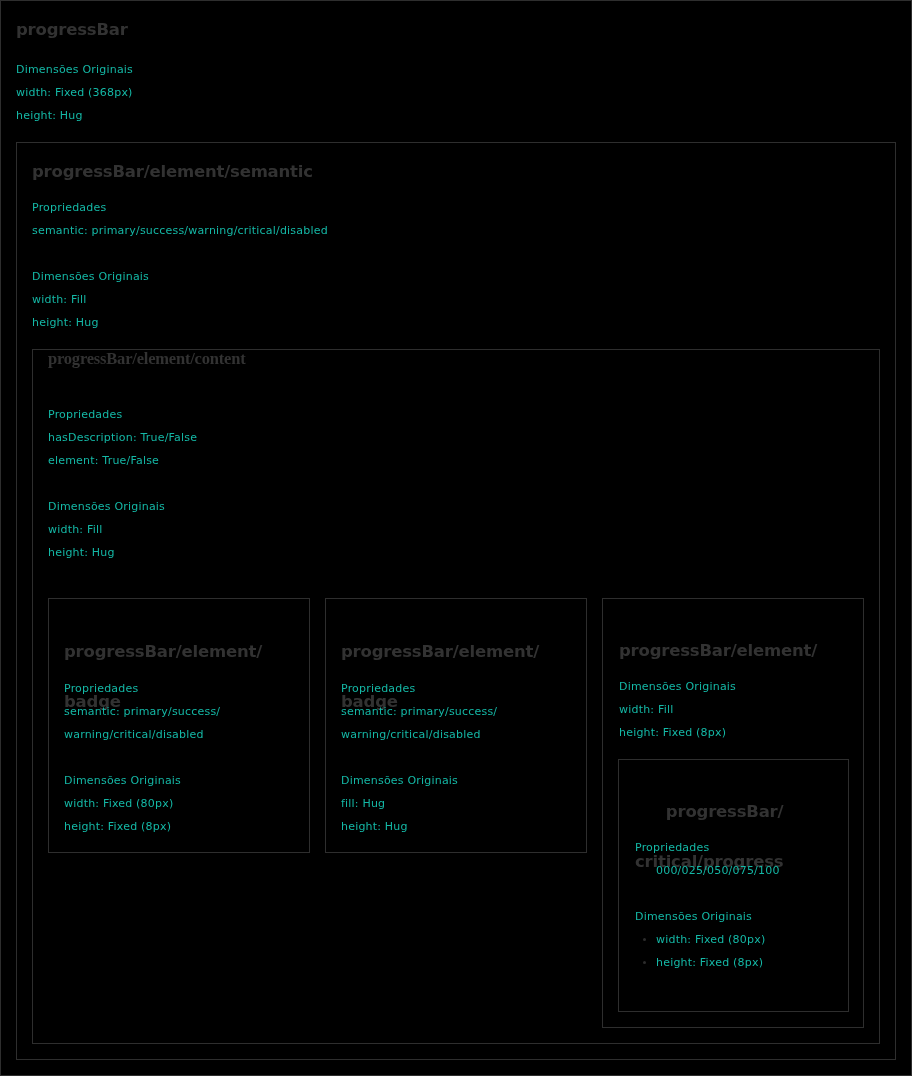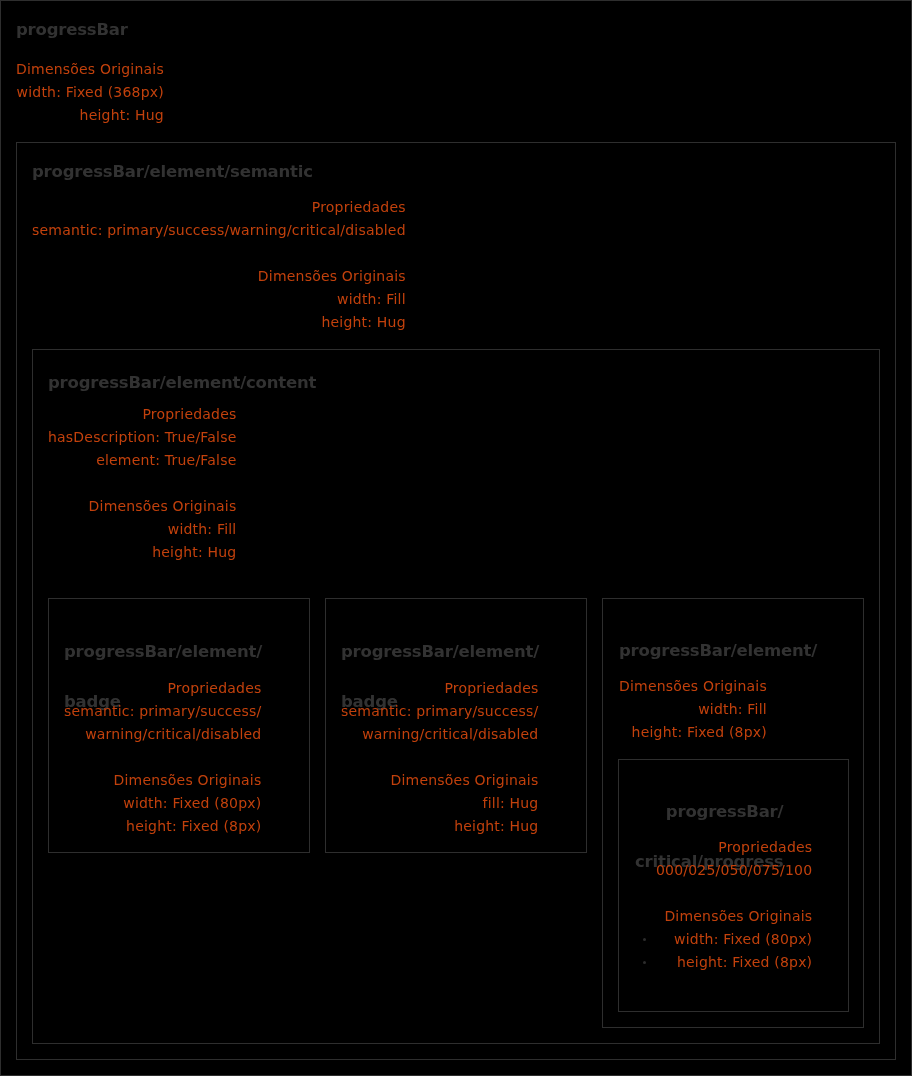--- a/index.html
+++ b/index.html
@@ -24,26 +24,25 @@
       position: absolute;
       font-weight: bold;
       font-size: 16.5px;
       line-height: 25px;
       color: #323232;
       letter-spacing: -0.2px;
       white-space: pre-line;
     }
     .text {
       position: absolute;
-      font-size: 14px;
+      font-size: 11px;
       line-height: 23px;
-      color: #c2410c;
+      color: #14b8a6;
       letter-spacing: 0.2px;
       white-space: nowrap;
-      text-align: right;
     }
     .text .line { display: block; height: 23px; }
     .bullet-line { display: block; height: 23px; position: relative; padding-left: 21px; }
     .bullet-line .dot {
       position: absolute;
       left: 8px;
       top: 10px;
       width: 3px;
       height: 3px;
       border-radius: 50%;
@@ -69,21 +68,21 @@
   <span class="line">Propriedades</span>
   <span class="line">semantic: primary/success/warning/critical/disabled</span>
   <span class="line"></span>
   <span class="line">Dimensões Originais</span>
   <span class="line">width: Fill</span>
   <span class="line">height: Hug</span>
 </div>
 
 <div class="frame" style="left:32px; top:349px; width:848px; height:695px;"></div>
 
-<div class="title" style="left:48px; top:370px;">progressBar/element/content</div>
+<div class="title" style="left:48px; top:346px;font-family:Liberation Serif, serif;">progressBar/element/content</div>
 <div class="text" style="left:48px; top:403px;">
   <span class="line">Propriedades</span>
   <span class="line">hasDescription: True/False</span>
   <span class="line">element: True/False</span>
   <span class="line"></span>
   <span class="line">Dimensões Originais</span>
   <span class="line">width: Fill</span>
   <span class="line">height: Hug</span>
 </div>
 

